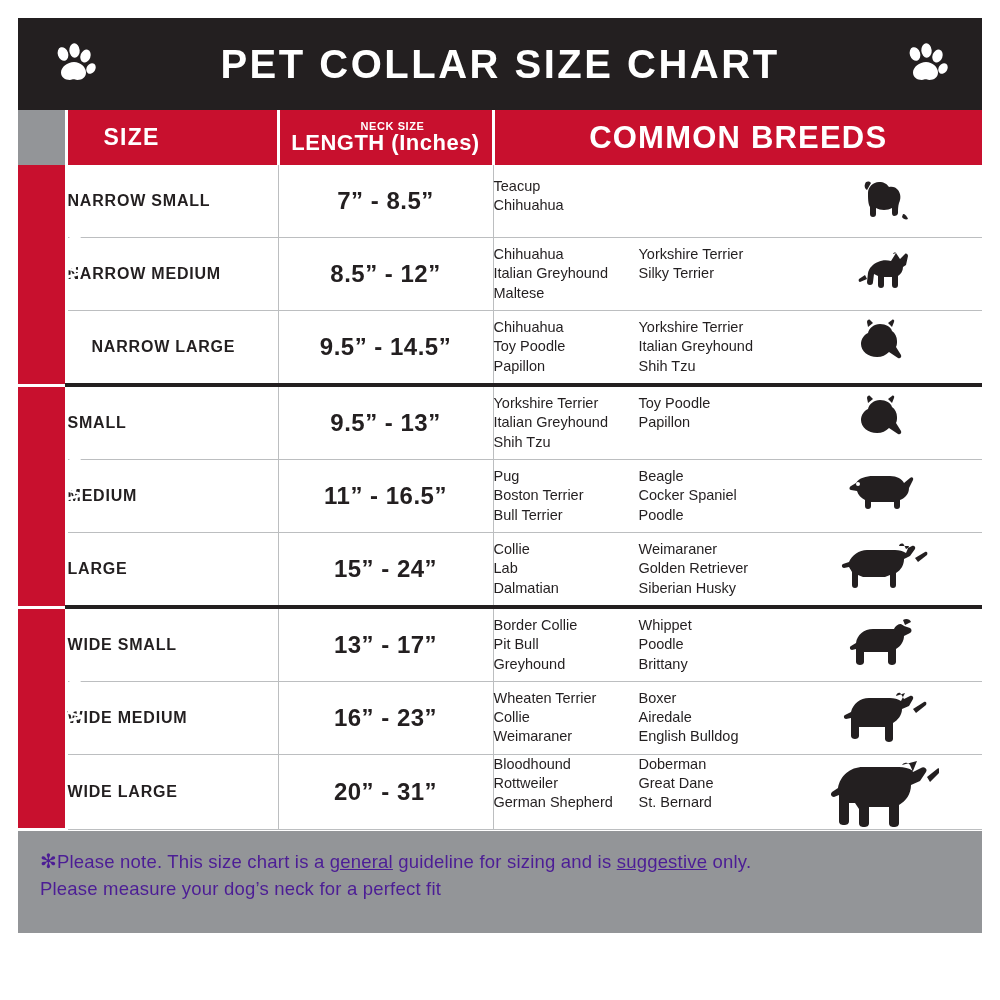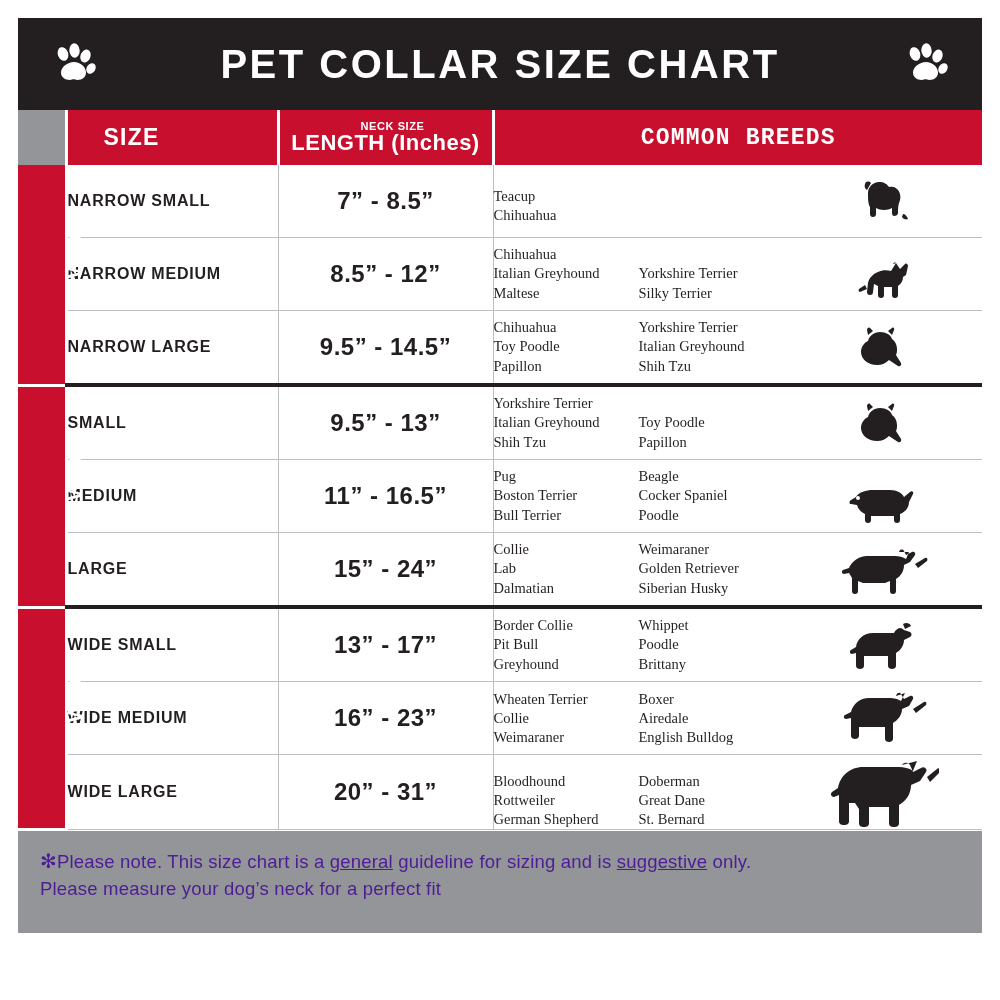--- a/index.html
+++ b/index.html
@@ -95,23 +95,22 @@
     margin-bottom: -1px;
     padding-left: 14px;
   }
   .colhead .lbl-length {
     display: block;
     font-size: 22px;
     letter-spacing: 0.5px;
     line-height: 1.1;
   }
   .colhead .lbl-breeds {
-    font-size: 23px;
+    font-size: 31px;
     letter-spacing: 1.2px;
-    font-family: Liberation Mono, monospace;
   }
 
   
   .group-cell {
     background: #c8102e;
     width: 48px;
     text-align: center;
     border-bottom: 3px solid #ffffff;
     border-right: 3px solid #ffffff;
   }
@@ -142,22 +141,21 @@
     letter-spacing: 0.5px;
     border-bottom: 1px solid #bcbec0;
     border-right: 1px solid #bcbec0;
   }
   .row-breeds {
     border-bottom: 1px solid #bcbec0;
     padding: 6px 0 6px 14px;
   }
   .breeds-wrap {
     display: flex;
-    align-items: flex-end;
-    font-family: Liberation Serif, serif;
+    align-items: flex-start;
   }
   .breed-col {
     font-size: 14.5px;
     color: #231f20;
     line-height: 1.32;
     width: 145px;
     flex: 0 0 145px;
   }
   .breed-col.second { width: 150px; flex: 0 0 150px; }
   .dog-icon {
@@ -277,21 +275,21 @@
                     <g fill="#231f20">
                       <path d="M44 8l-5 8c-4-1-9-1-13 1-5 2-9 6-10 11l-1 9c0 2 1 3 3 3s3-1 3-3l1-8 4 2v9c0 2 1 3 3 3s3-1 3-3v-8h8v8c0 2 1 3 3 3s3-1 3-3v-9c3-2 5-5 5-9l3-2 2-9c0-2-2-3-3-2l-5 5-4-6c-1-1-3 0-3 1z"></path>
                       <path d="M13 30l-6 4c-1 1 0 3 1 3l7-3z"></path>
                     </g>
                   </svg>
                 </div>
               </div>
             </td>
           </tr>
           <tr class="group-end">
-            <td class="row-size" style="height: 72px;"><span>NARROW LARGE</span></td>
+            <td class="row-size" style="height: 72px; padding-left: 24px;"><span>NARROW LARGE</span></td>
             <td class="row-length"><span>9.5” - 14.5”</span></td>
             <td class="row-breeds">
               <div class="breeds-wrap">
                 <div class="breed-col">
                   <div>Chihuahua</div>
                   <div>Toy Poodle</div>
                   <div>Papillon</div>
                 </div>
                 <div class="breed-col second">
                   <div>Yorkshire Terrier</div>

